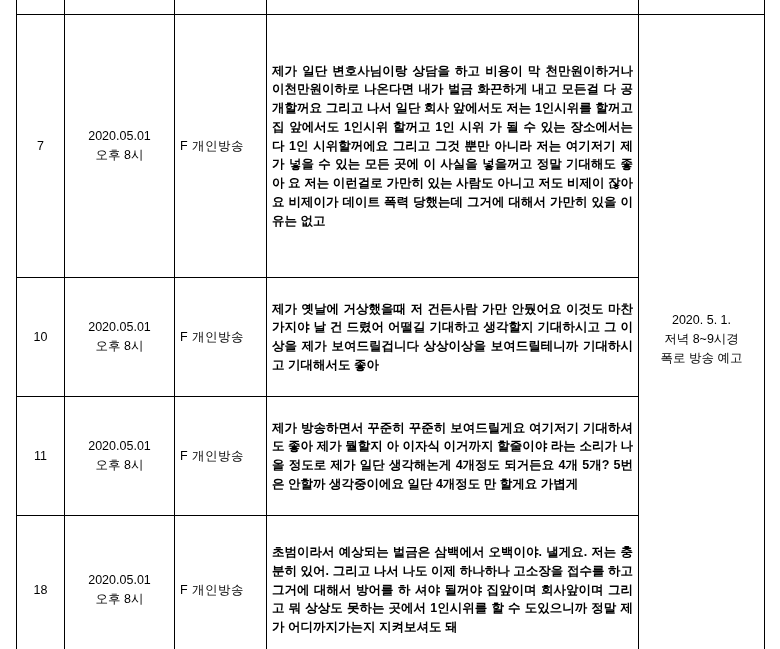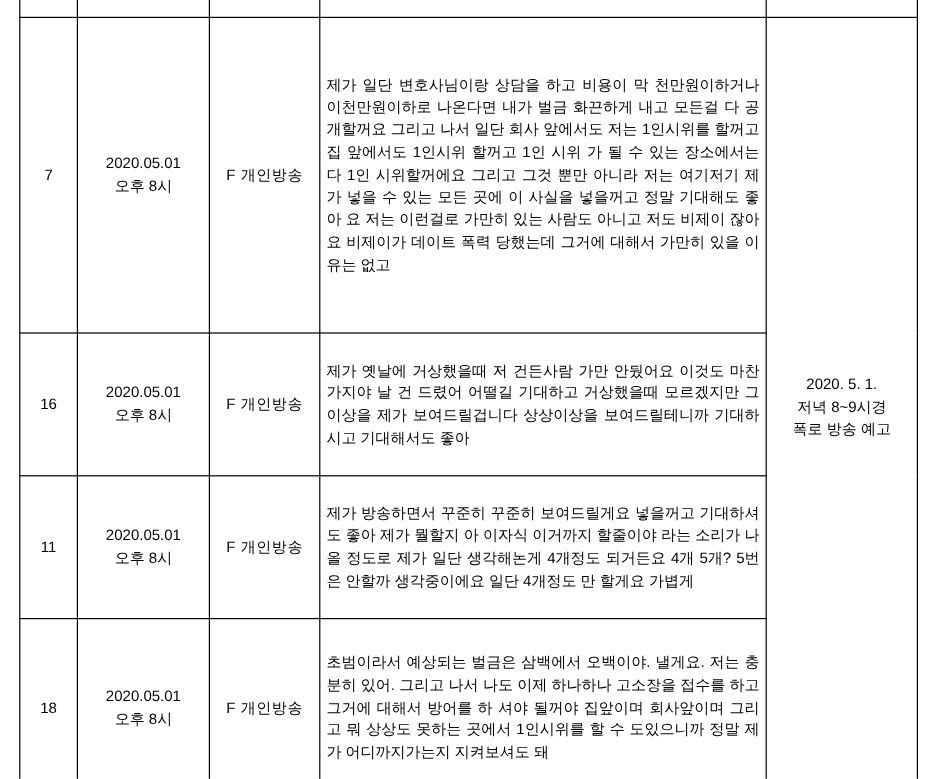--- a/index.html
+++ b/index.html
@@ -45,31 +45,31 @@
     text-align: center;
     font-size: 12.5px;
   }
   .cell-date {
     text-align: center;
     font-size: 12.5px;
     line-height: 1.7;
     white-space: pre-line;
   }
   .cell-kind {
-    text-align: center;
     font-size: 12.5px;
     letter-spacing: 0.5px;
   }
   .cell-body {
     text-align: justify;
     text-justify: inter-character;
     font-size: 12.5px;
     line-height: 1.72;
     word-break: break-all;
     padding: 8px 7px;
+    font-weight: bold;
   }
   .cell-note {
     text-align: center;
     font-size: 12.5px;
     line-height: 1.9;
     white-space: pre-line;
     vertical-align: middle;
   }
   
   tr.top-strip td {
@@ -108,33 +108,33 @@
         <td class="cell-date">2020.05.01
 오후 8시</td>
         <td class="cell-kind">F 개인방송</td>
         <td class="cell-body">제가 일단 변호사님이랑 상담을 하고 비용이 막 천만원이하거나 이천만원이하로 나온다면 내가 벌금 화끈하게 내고 모든걸 다 공개할꺼요 그리고 나서 일단 회사 앞에서도 저는 1인시위를 할꺼고 집 앞에서도 1인시위 할꺼고 1인 시위 가 될 수 있는 장소에서는 다 1인 시위할꺼에요 그리고 그것 뿐만 아니라 저는 여기저기 제가 넣을 수 있는 모든 곳에 이 사실을 넣을꺼고 정말 기대해도 좋아 요 저는 이런걸로 가만히 있는 사람도 아니고 저도 비제이 잖아요 비제이가 데이트 폭력 당했는데 그거에 대해서 가만히 있을 이유는 없고</td>
         <td class="cell-note" rowspan="4">2020. 5. 1.
 저녁 8~9시경
 폭로 방송 예고</td>
       </tr>
 
       <tr class="row-16">
-        <td class="cell-no">16</td>
+        <td class="cell-no">10</td>
         <td class="cell-date">2020.05.01
 오후 8시</td>
         <td class="cell-kind">F 개인방송</td>
-        <td class="cell-body">제가 옛날에 거상했을때 저 건든사람 가만 안뒀어요 이것도 마찬가지야 날 건 드렸어 어떨길 기대하고 거상했을때 모르겠지만 그 이상을 제가 보여드릴겁니다 상상이상을 보여드릴테니까 기대하시고 기대해서도 좋아</td>
+        <td class="cell-body">제가 옛날에 거상했을때 저 건든사람 가만 안뒀어요 이것도 마찬가지야 날 건 드렸어 어떨길 기대하고 생각할지 기대하시고 그 이상을 제가 보여드릴겁니다 상상이상을 보여드릴테니까 기대하시고 기대해서도 좋아</td>
       </tr>
 
       <tr class="row-17">
         <td class="cell-no">11</td>
         <td class="cell-date">2020.05.01
 오후 8시</td>
         <td class="cell-kind">F 개인방송</td>
-        <td class="cell-body">제가 방송하면서 꾸준히 꾸준히 보여드릴게요 넣을꺼고 기대하셔도 좋아 제가 뭘할지 아 이자식 이거까지 할줄이야 라는 소리가 나올 정도로 제가 일단 생각해논게 4개정도 되거든요 4개 5개? 5번은 안할까 생각중이에요 일단 4개정도 만 할게요 가볍게</td>
+        <td class="cell-body">제가 방송하면서 꾸준히 꾸준히 보여드릴게요 여기저기 기대하셔도 좋아 제가 뭘할지 아 이자식 이거까지 할줄이야 라는 소리가 나올 정도로 제가 일단 생각해논게 4개정도 되거든요 4개 5개? 5번은 안할까 생각중이에요 일단 4개정도 만 할게요 가볍게</td>
       </tr>
 
       <tr class="row-18">
         <td class="cell-no">18</td>
         <td class="cell-date">2020.05.01
 오후 8시</td>
         <td class="cell-kind">F 개인방송</td>
         <td class="cell-body">초범이라서 예상되는 벌금은 삼백에서 오백이야. 낼게요. 저는 충분히 있어. 그리고 나서 나도 이제 하나하나 고소장을 접수를 하고 그거에 대해서 방어를 하 셔야 될꺼야 집앞이며 회사앞이며 그리고 뭐 상상도 못하는 곳에서 1인시위를 할 수 도있으니까 정말 제가 어디까지가는지 지켜보셔도 돼</td>
       </tr>
     </tbody>

